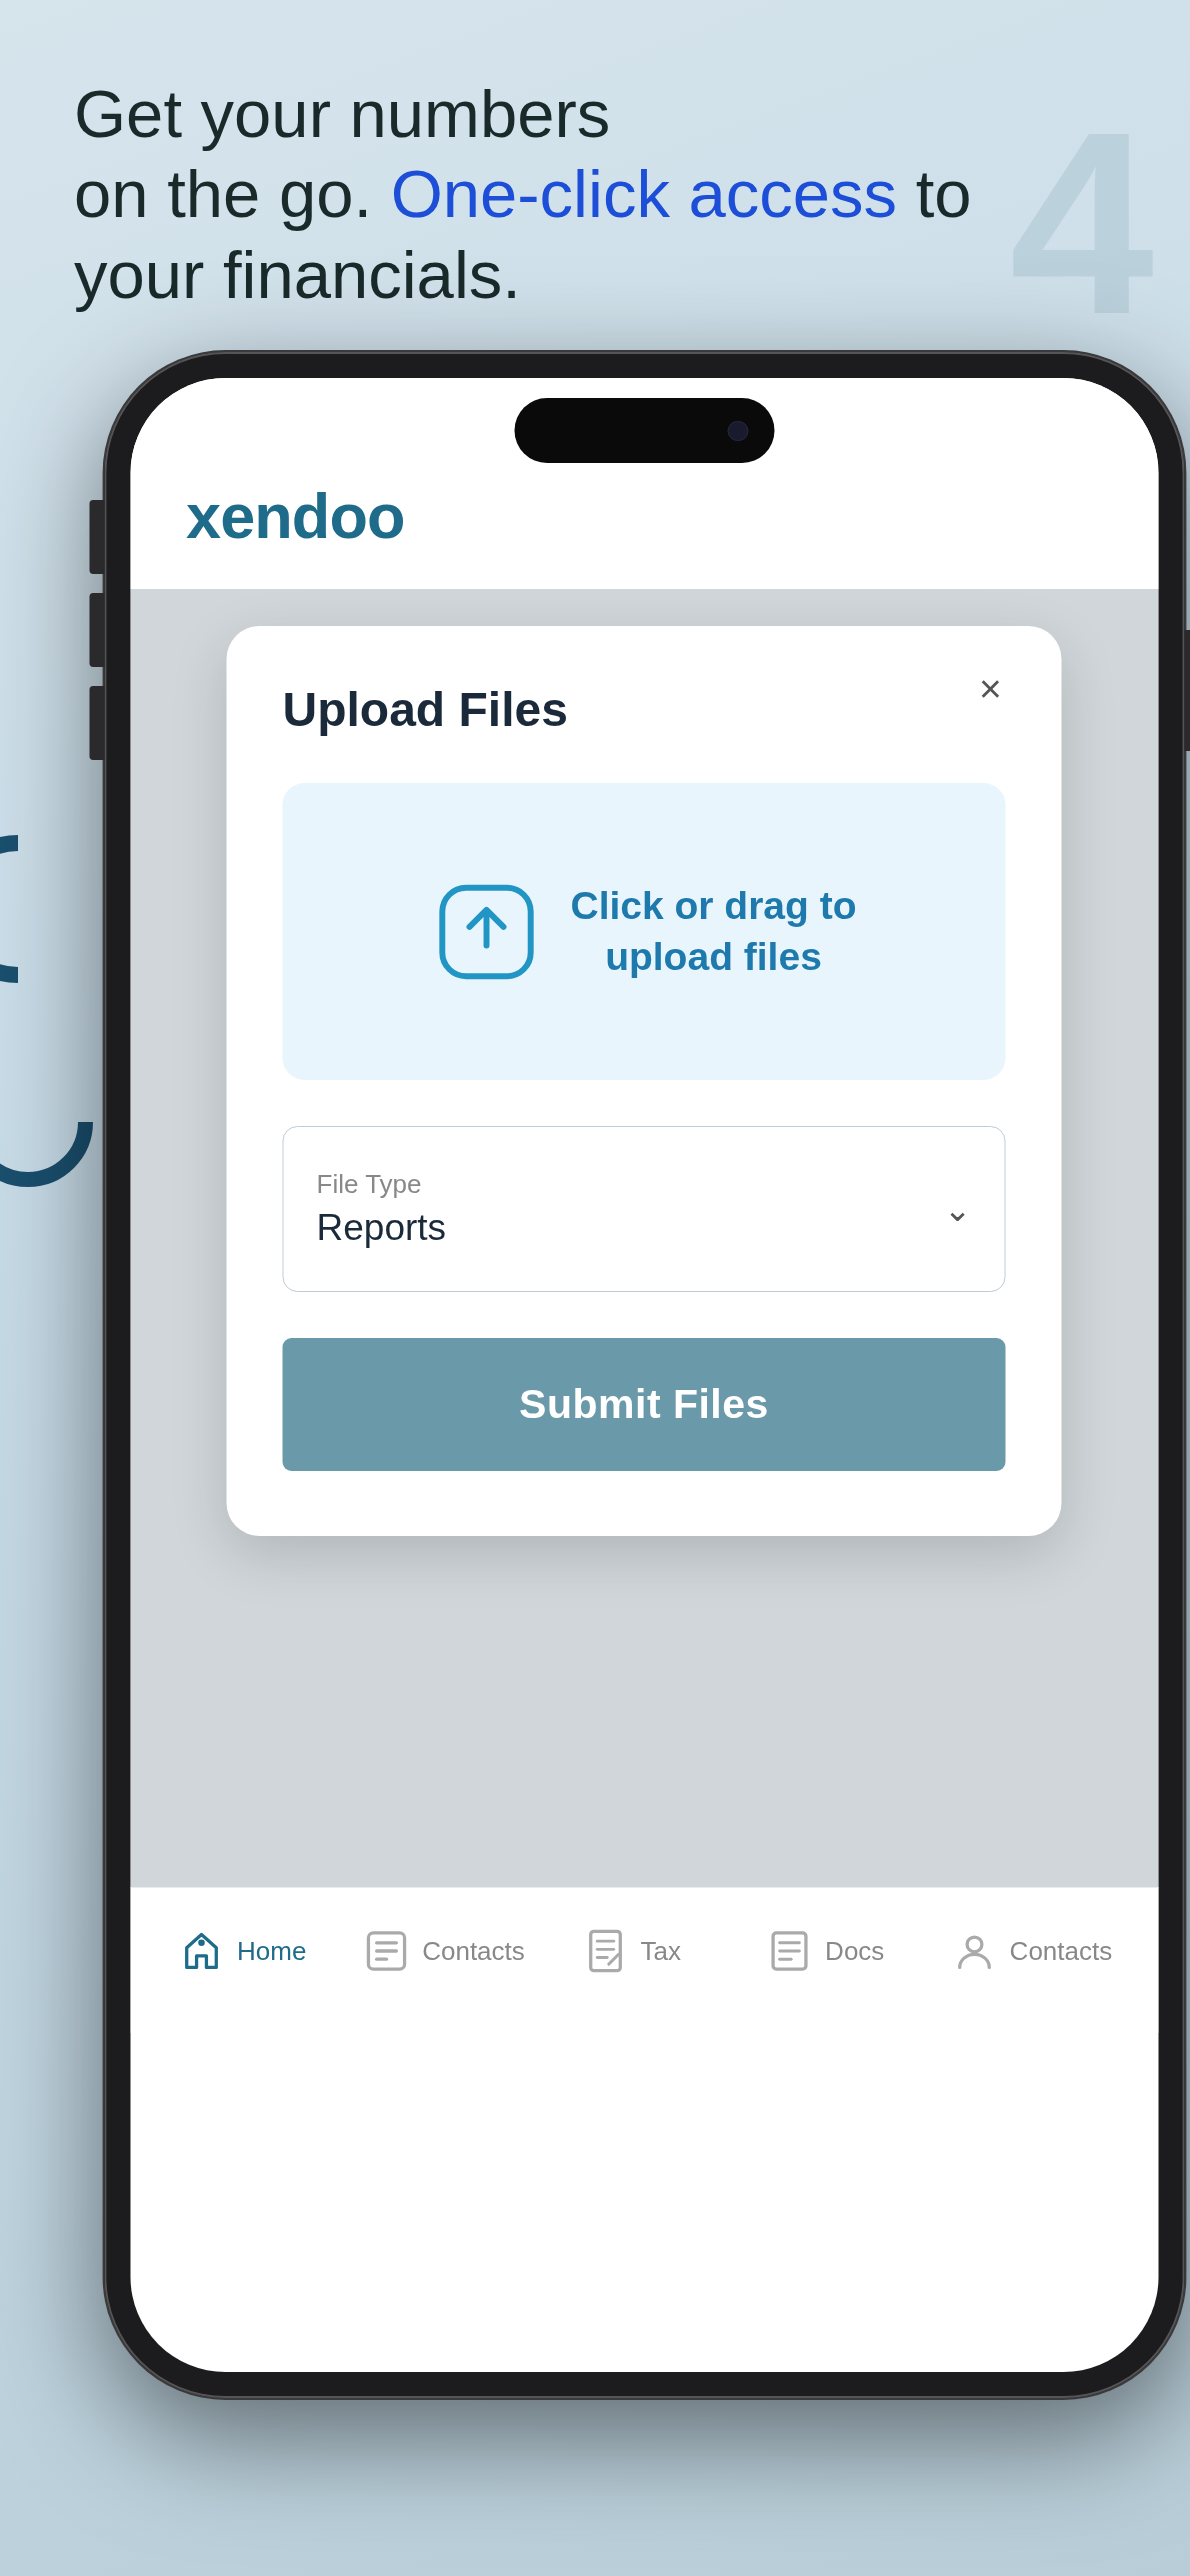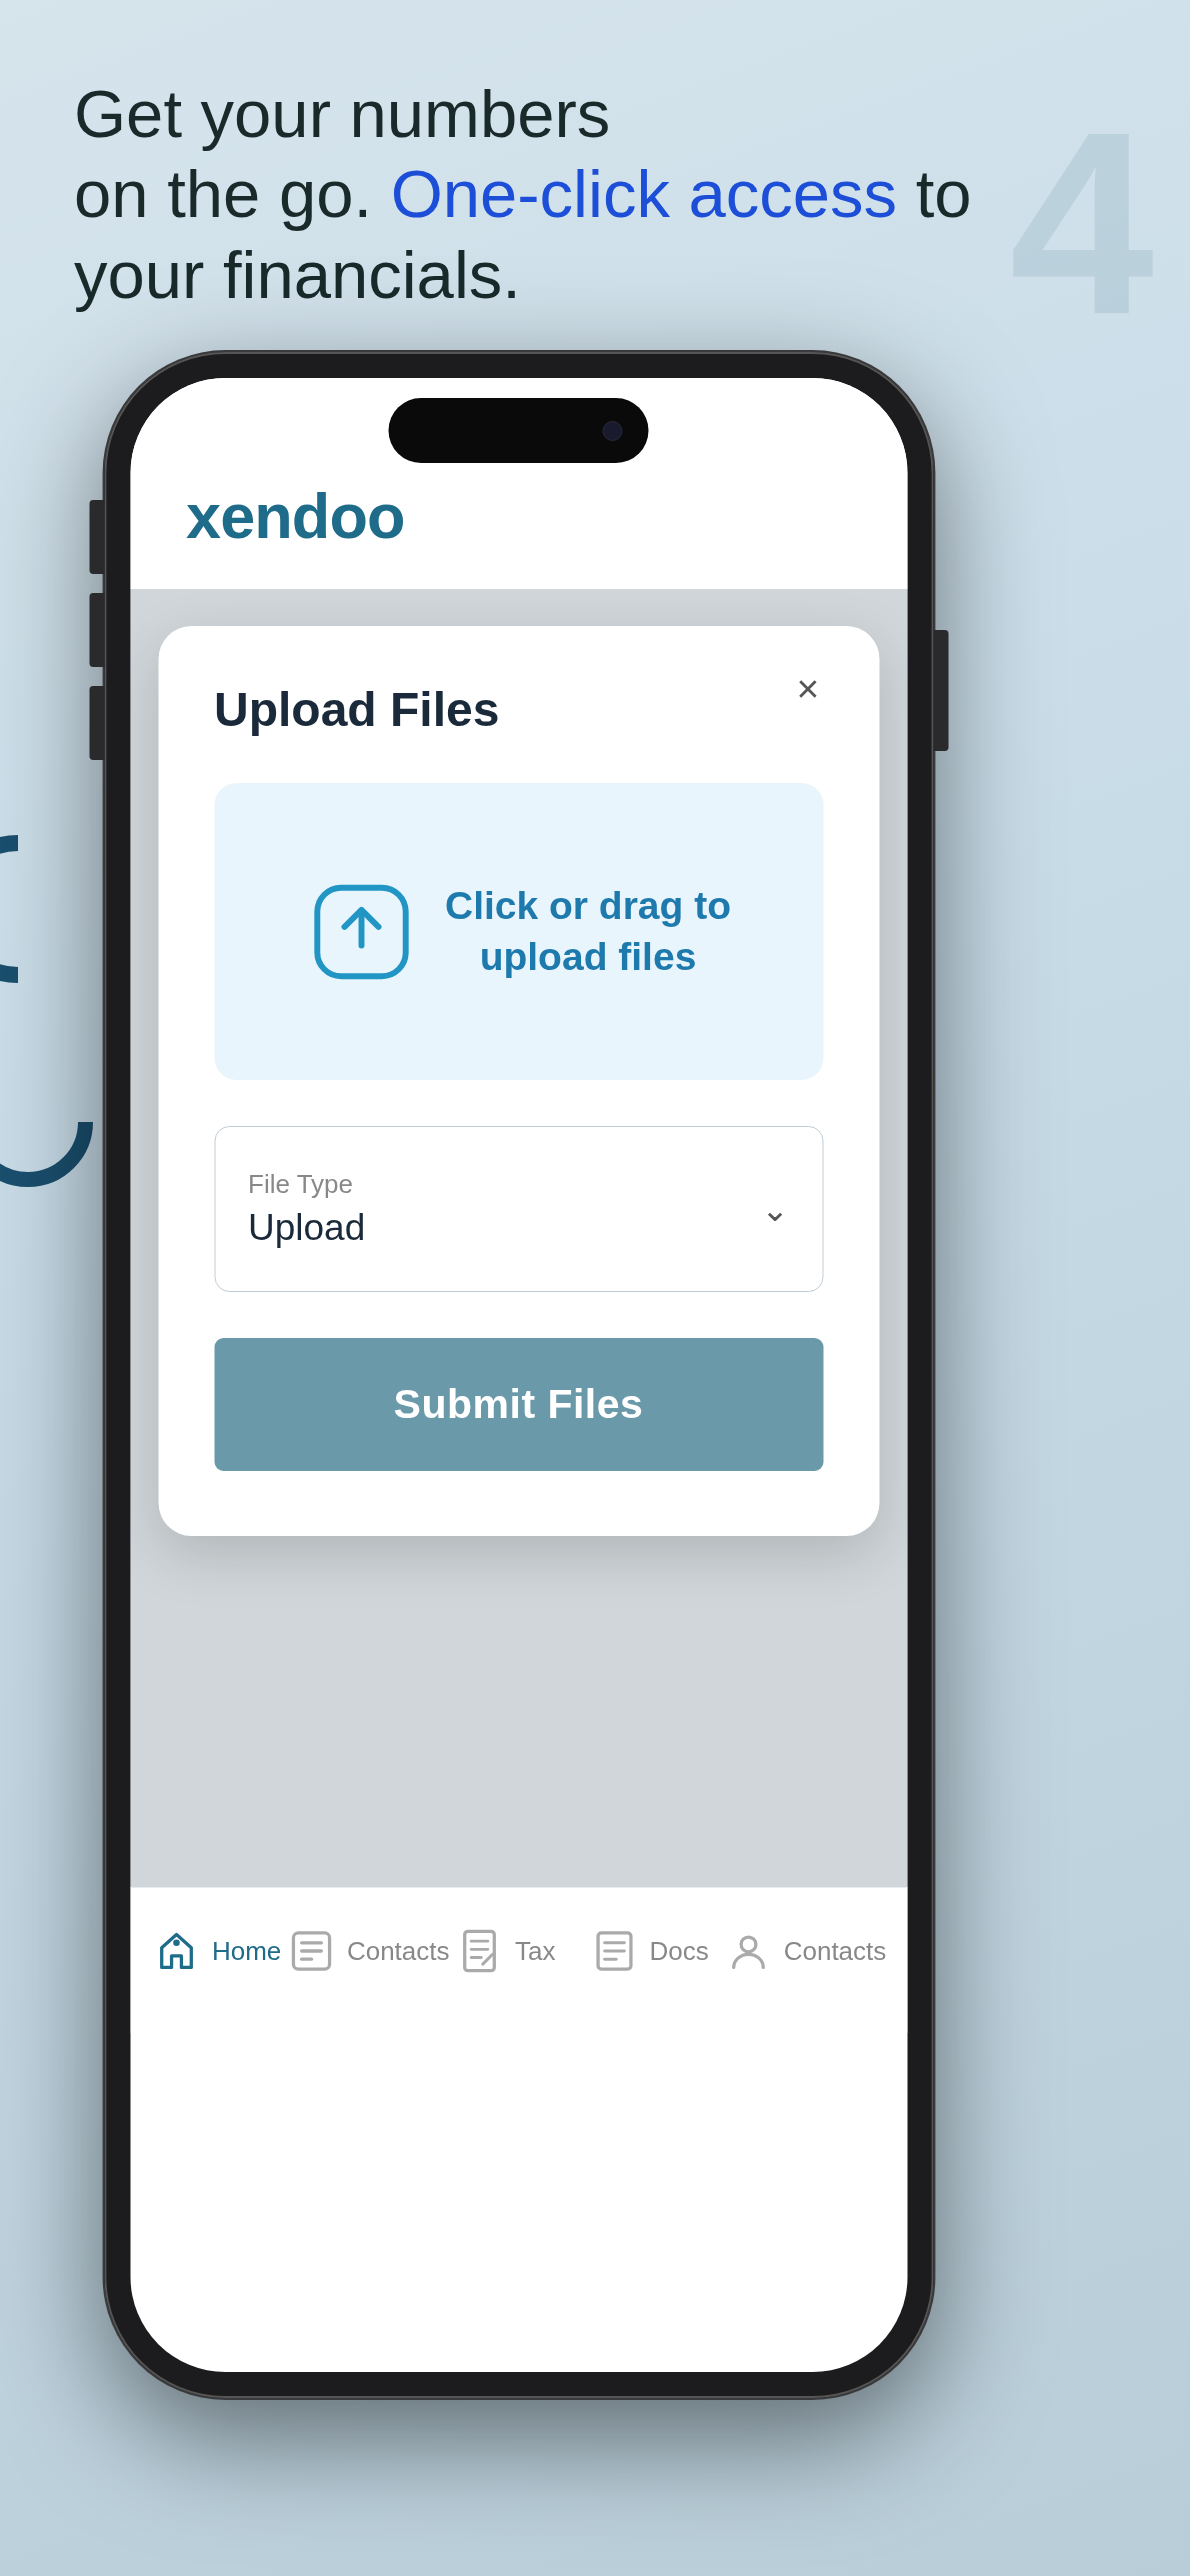--- a/index.html
+++ b/index.html
@@ -77,21 +77,21 @@
     .phone-wrapper {
       position: absolute;
       top: 352px;
       left: 50%;
       transform: translateX(-50%);
       width: 983px;
       z-index: 2;
     }
 
     .phone-frame {
-      width: 829px;
+      width: 1080px;
       background: #1c1c1e;
       border-radius: 121px;
       padding: 26px;
       box-shadow:
         0 0 0 1.9px #3a3a3c,
         0 37px 111px rgba(0,0,0,0.5),
         inset 0 0 0 1.9px #555;
       position: relative;
     }
 
@@ -390,21 +390,21 @@
             </div>
             <div class="dropzone-text">
               <span>Click or drag to</span><br>
               <span>upload files</span>
             </div>
           </div>
 
           
           <div class="file-type-select">
             <span class="file-type-label">File Type</span>
-            <span class="file-type-value">Upload</span>
+            <span class="file-type-value">Reports</span>
             <span class="file-type-arrow">⌄</span>
           </div>
 
           
           <button class="submit-btn">Submit Files</button>
 
         </div>
       </div>
 
       <div class="bottom-nav">

